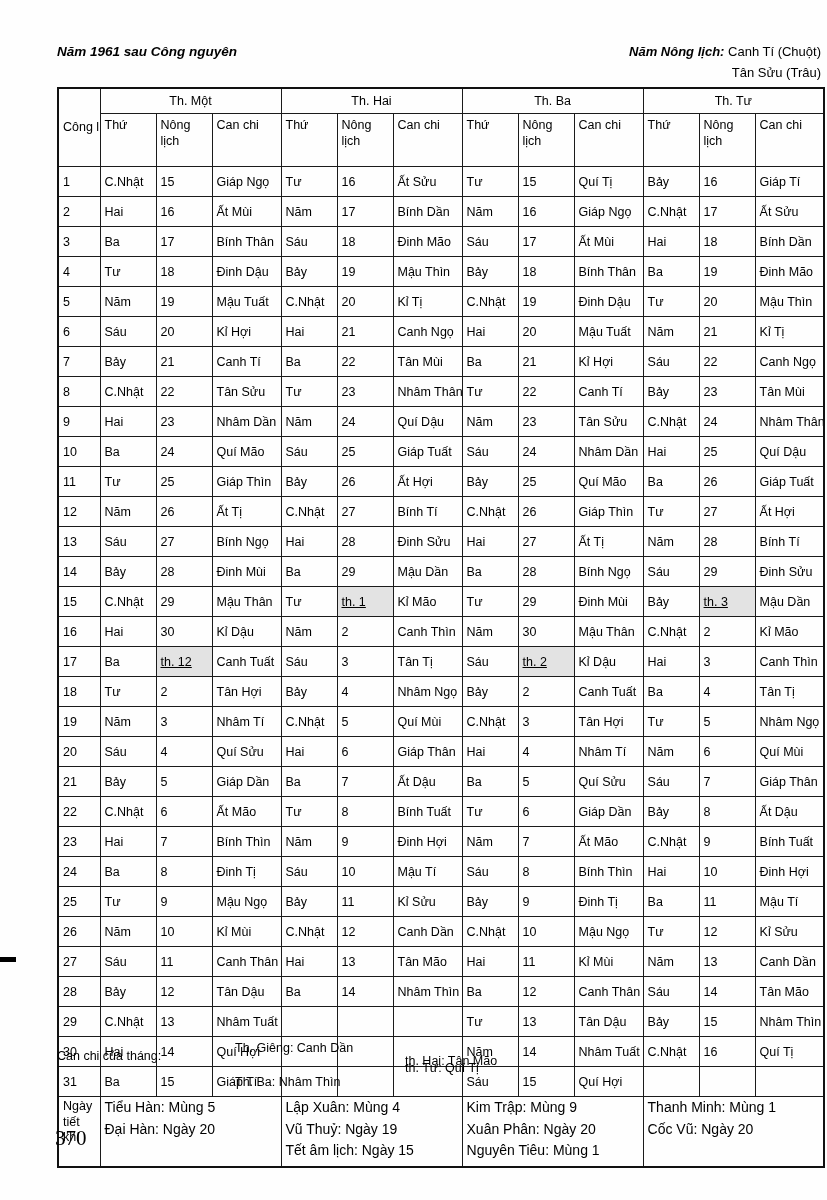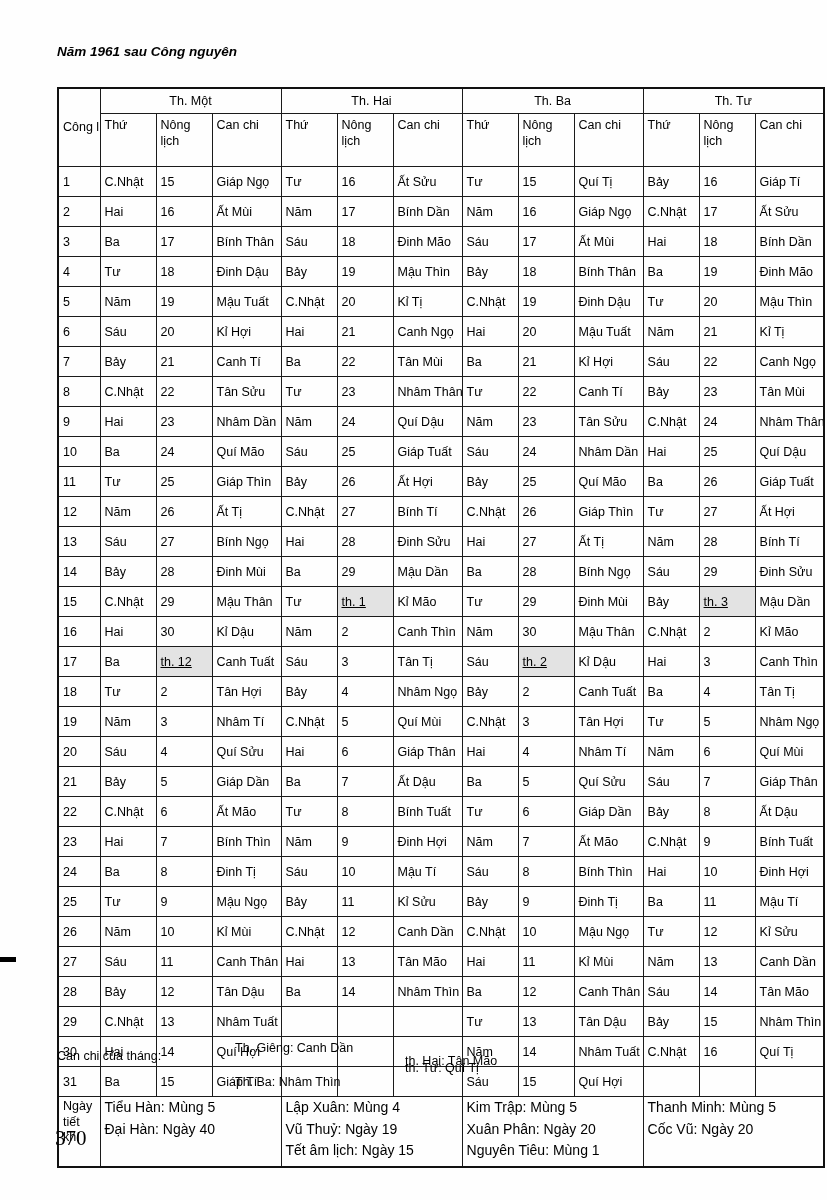--- a/index.html
+++ b/index.html
@@ -35,20 +35,24 @@
   .pageno{position:absolute;left:55px;top:1126px;font-family:"Liberation Serif",serif;font-size:21px;}
   .margin-dash{position:absolute;left:0;top:957px;width:16px;height:5px;background:#000;}
 </style>
 </head>
 <body>
 
 <div class="page">
 
   <div class="title-left">Năm 1961 sau Công nguyên</div>
 
+  <div class="title-right">
+    <div class="line1"><span class="lbl">Năm Nông lịch:</span> <span>Canh Tí (Chuột)</span></div>
+    <div class="line2">Tân Sửu (Trâu)</div>
+  </div>
 
   <table class="cal">
     <colgroup>
       <col style="width:42px">
       <col style="width:56px">
         <col style="width:56px">
         <col style="width:69px">
       <col style="width:56px">
         <col style="width:56px">
         <col style="width:69px">
@@ -547,34 +551,34 @@
           <td></td>
           <td></td>
           <td></td>
         </tr>
       </tbody>
     <tfoot>
       <tr class="tk-row">
         <td class="tk-label">Ngày tiết khí</td>
         <td class="tk-cell" colspan="3">
             <div>Tiểu Hàn: Mùng 5</div>
-            <div>Đại Hàn: Ngày 40</div>
+            <div>Đại Hàn: Ngày 20</div>
           </td>
         <td class="tk-cell" colspan="3">
             <div>Lập Xuân: Mùng 4</div>
             <div>Vũ Thuỷ: Ngày 19</div>
             <div>Tết âm lịch: Ngày 15</div>
           </td>
         <td class="tk-cell" colspan="3">
-            <div>Kim Trập: Mùng 5</div>
+            <div>Kim Trập: Mùng 9</div>
             <div>Xuân Phân: Ngày 20</div>
             <div>Nguyên Tiêu: Mùng 1</div>
           </td>
         <td class="tk-cell" colspan="3">
-            <div>Thanh Minh: Mùng 5</div>
+            <div>Thanh Minh: Mùng 1</div>
             <div>Cốc Vũ: Ngày 20</div>
           </td>
       </tr>
     </tfoot>
   </table>
 
   <div class="canchi">
     <span class="lbl">Can chi của tháng:</span>
     <span class="c1a">Th. Giêng: Canh Dần</span>
     <span class="c2a">th. Hai: Tân Mão</span>

